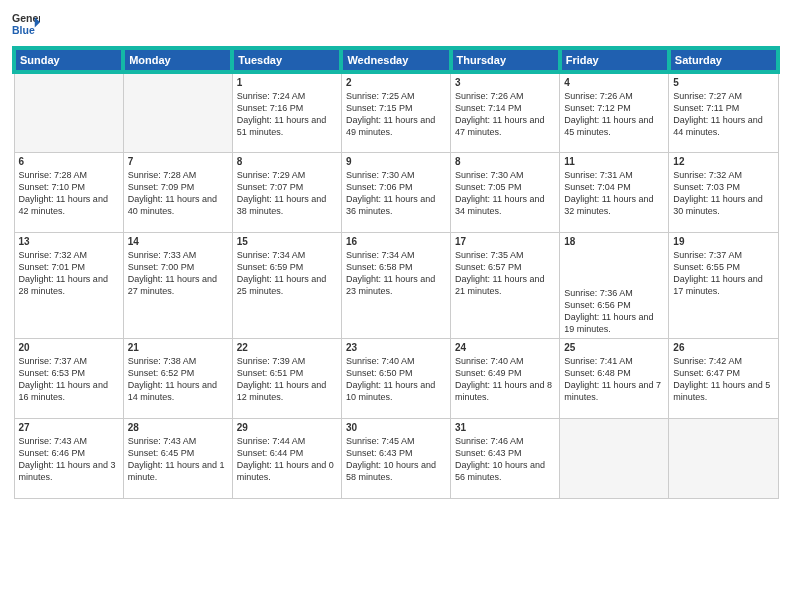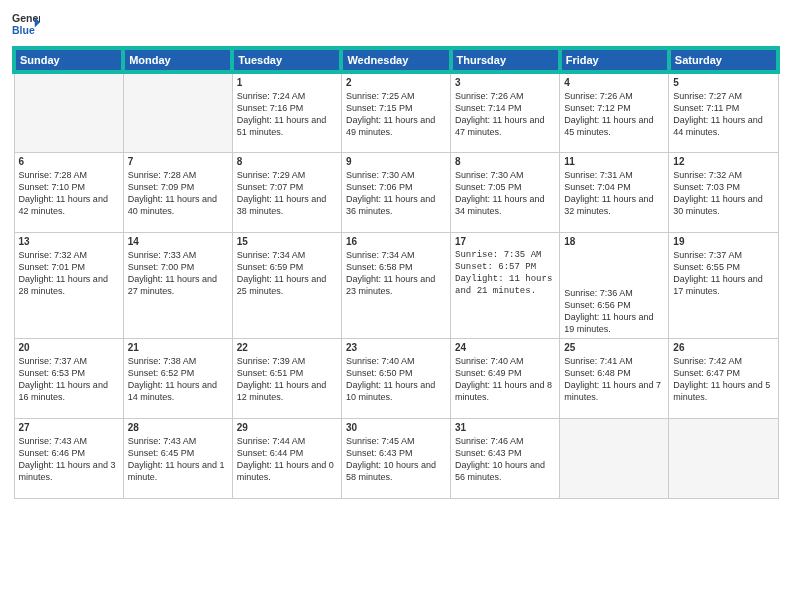--- a/index.html
+++ b/index.html
@@ -206,21 +206,21 @@
 Daylight: 11 hours and 25 minutes.</div>
           </td>
           <td>
             <span class="day-num">16</span>
             <div class="cell-text" style="white-space: pre-line;">Sunrise: 7:34 AM
 Sunset: 6:58 PM
 Daylight: 11 hours and 23 minutes.</div>
           </td>
           <td>
             <span class="day-num">17</span>
-            <div class="cell-text" style="white-space: pre-line; font-family: Liberation Mono, monospace;">Sunrise: 7:35 AM
+            <div class="cell-text" style="white-space: pre-line;">Sunrise: 7:35 AM
 Sunset: 6:57 PM
 Daylight: 11 hours and 21 minutes.</div>
           </td>
           <td>
             <span class="day-num">18</span>
             <div class="cell-text" style="white-space: pre-line; margin-top: 40px;">Sunrise: 7:36 AM
 Sunset: 6:56 PM
 Daylight: 11 hours and 19 minutes.</div>
           </td>
           <td>

